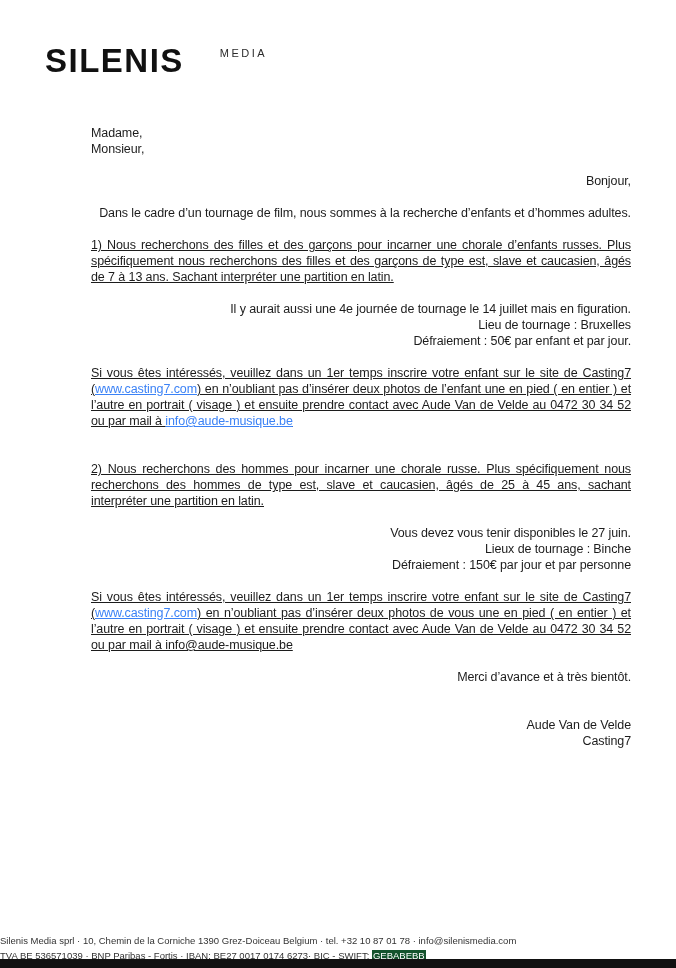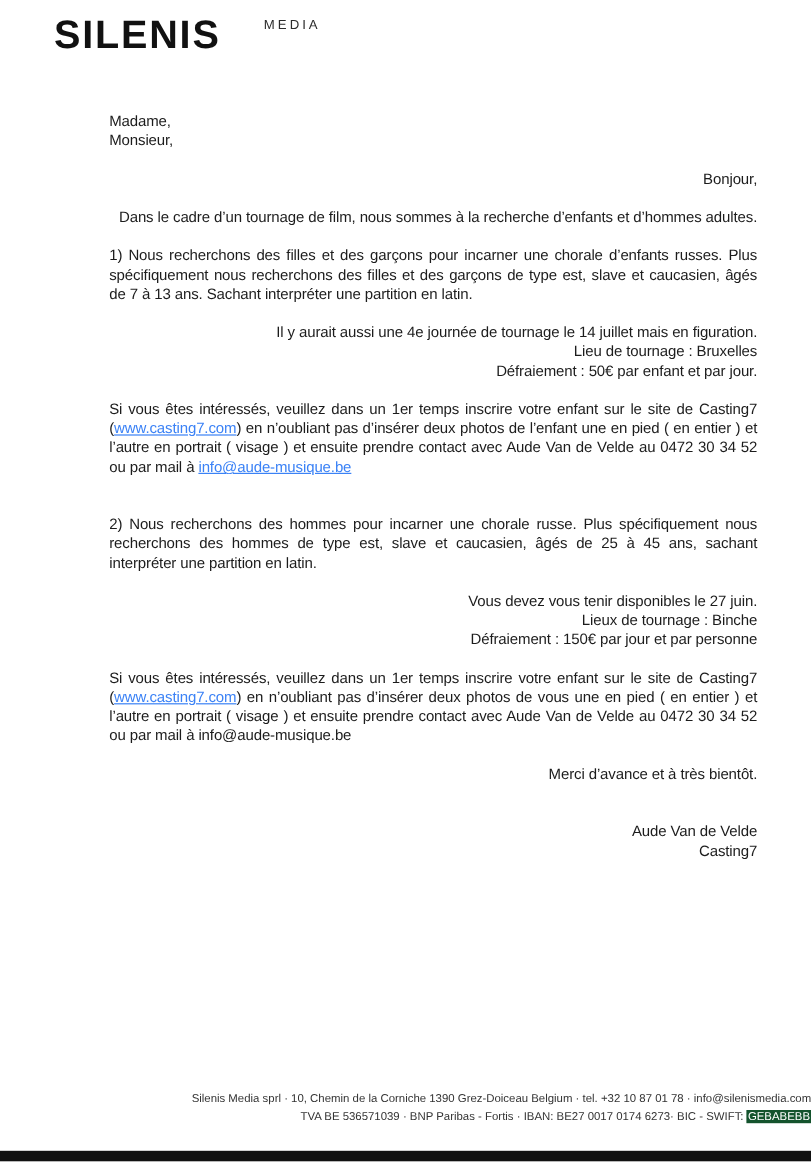--- a/index.html
+++ b/index.html
@@ -4,21 +4,21 @@
 <style>
   * { margin: 0; padding: 0; box-sizing: border-box; }
   html, body { width: 676px; height: 968px; }
   body {
     background: #ffffff;
     font-family: "Liberation Sans", sans-serif;
     color: #1c1c1c;
     position: relative;
     overflow: hidden;
   }
-  .page { padding: 12px 45px 0 45px; }
+  .page { padding: 44px 45px 0 45px; }
 
   
   .logo { display: flex; align-items: flex-start; gap: 10px; }
   .logo-main {
     font-size: 33px;
     font-weight: 700;
     letter-spacing: 1.5px;
     color: #111;
     line-height: 1;
   }
@@ -30,36 +30,36 @@
     font-weight: 400;
     margin-left: 26px;
   }
 
   
   .letter { font-size: 12.5px; line-height: 16px; letter-spacing: -0.1px; margin-left: 46px; }
   .line { display: block; }
   .mt1 { margin-top: 16px; text-align: right; }
   .mt2 { margin-top: 32px; }
   .mt3 { margin-top: 48px; }
-  .justify { text-align: justify; }
+  .justify { text-align: justify; text-decoration: underline; }
   .indent { margin-left: 45px; }
   .link {
     color: #3b82f6;
     text-decoration: underline;
     cursor: pointer;
   }
   .signature { text-align: right; }
 
   
   .footer {
     position: absolute;
     left: 0;
     right: 0;
-    bottom: 30px;
-    text-align: right;
+    bottom: 5px;
+    text-align: left;
     font-size: 9.5px;
     line-height: 15px;
     color: #333;
   }
   .highlight {
     background: #14532d;
     color: #ffffff;
     padding: 0 1px;
   }
   .bottom-bar {

